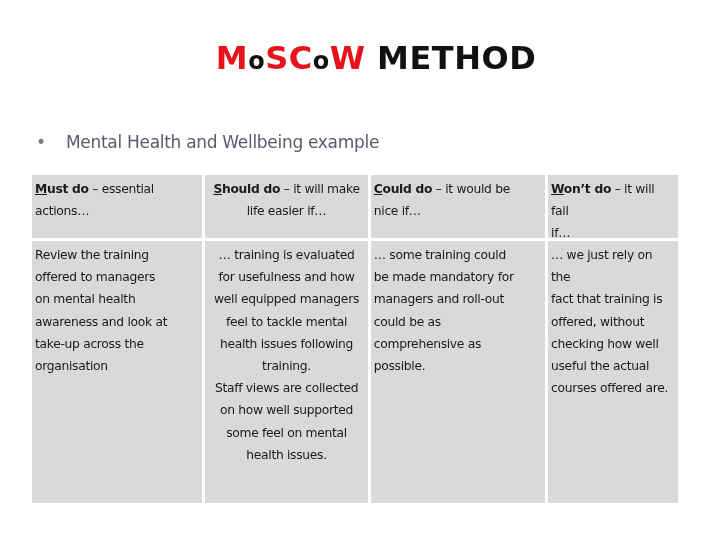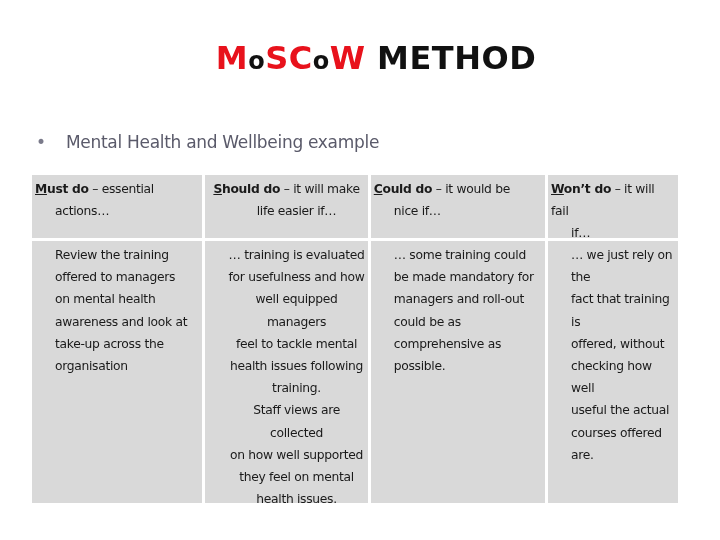--- a/index.html
+++ b/index.html
@@ -33,21 +33,21 @@
     }
     .cell + .cell { margin-left: 3px; }
     .c1 { width: 173px; }
     .c2 { width: 165px; text-align: center; }
     .c3 { width: 177px; }
     .c4 { width: 132px; }
     .hdr .cell { height: 63px; }
     .body .cell { height: 262px; }
     .key { font-weight: bold; }
     .key u { text-decoration: underline; }
-    .line { display: block; margin-left: 20px; }
+    .line { display: block; }
   </style>
 </head>
 <body>
 
 <div class="title">
   <span class="red">M</span><span class="small">o</span><span class="red">SC</span><span class="small">o</span><span class="red">W</span><span class="black" style="white-space:pre"> METHOD</span>
 </div>
 
 <div class="bullet">
   <span class="dot">•</span><span>Mental Health and Wellbeing example</span>
@@ -84,21 +84,21 @@
     </div>
     <div class="cell c2">
       <span class="line">… training is evaluated</span>
       <span class="line">for usefulness and how</span>
       <span class="line">well equipped managers</span>
       <span class="line">feel to tackle mental</span>
       <span class="line">health issues following</span>
       <span class="line">training.</span>
       <span class="line">Staff views are collected</span>
       <span class="line">on how well supported</span>
-      <span class="line">they feel on mental</span>
+      <span class="line">some feel on mental</span>
       <span class="line">health issues.</span>
     </div>
     <div class="cell c3">
       <span class="line">… some training could</span>
       <span class="line">be made mandatory for</span>
       <span class="line">managers and roll-out</span>
       <span class="line">could be as</span>
       <span class="line">comprehensive as</span>
       <span class="line">possible.</span>
     </div>

